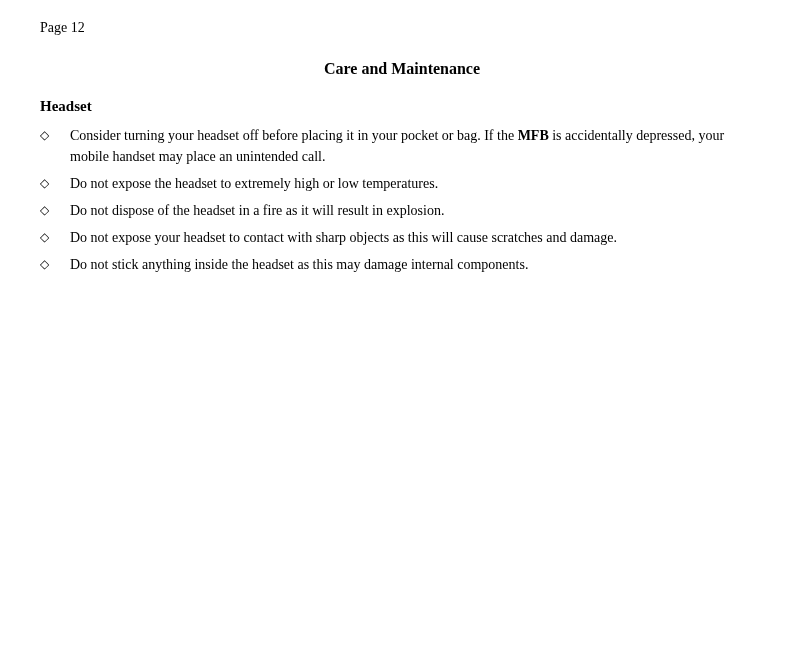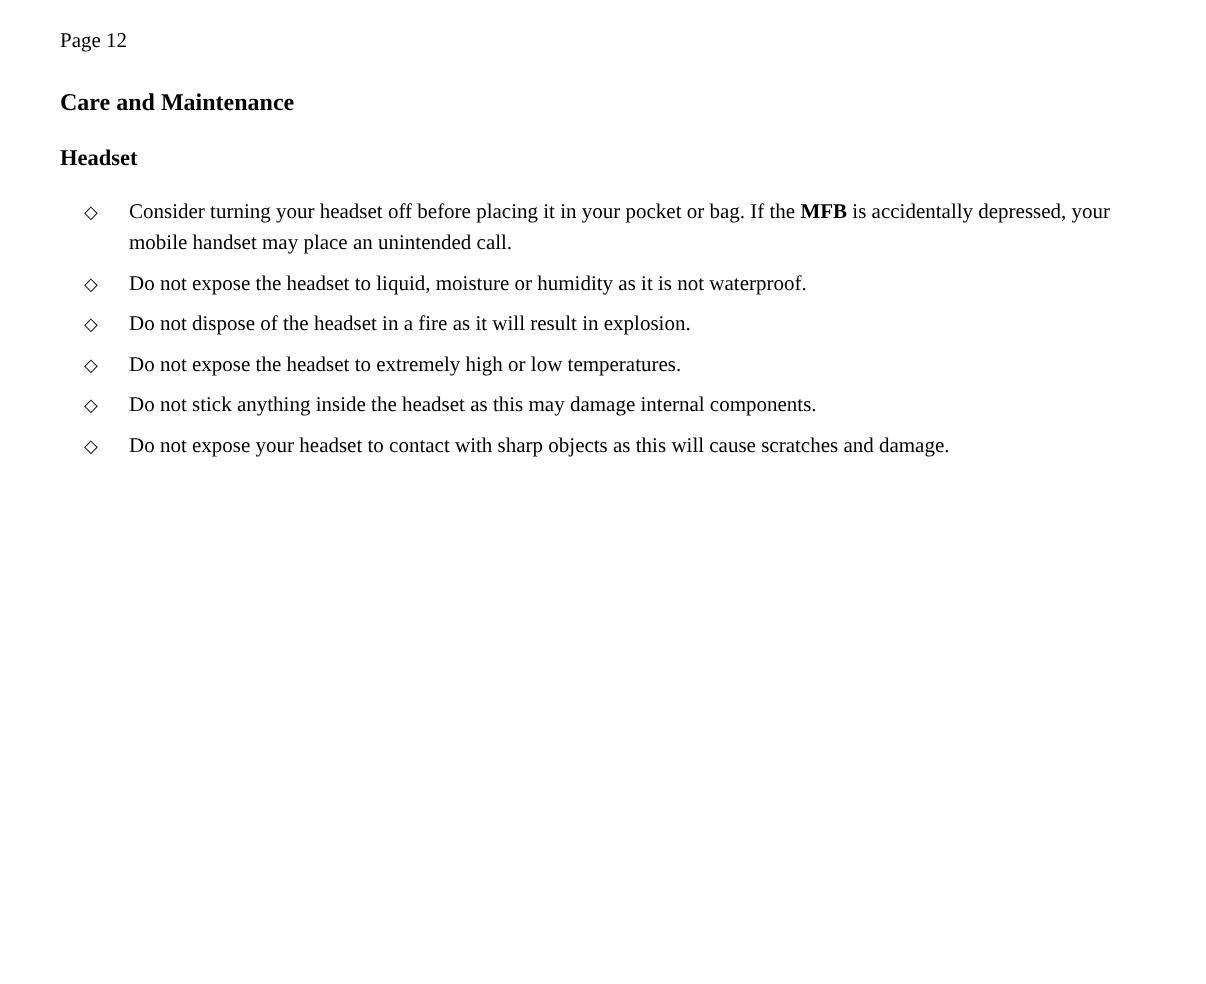--- a/index.html
+++ b/index.html
@@ -20,32 +20,33 @@
 
     .page-number {
       font-size: 14px;
       margin-bottom: 24px;
     }
 
     .page-title {
       font-size: 16px;
       font-weight: bold;
       margin-bottom: 20px;
+      text-align: center;
     }
 
     .section-title {
       font-size: 15px;
       font-weight: bold;
       margin-bottom: 10px;
     }
 
     .bullet-list {
       list-style: none;
       padding: 0;
-      margin: 16px;
+      margin: 0;
       font-family: Liberation Serif, serif;
     }
 
     .bullet-list li {
       display: flex;
       align-items: flex-start;
       margin-bottom: 6px;
       line-height: 1.5;
     }
 
@@ -83,52 +84,46 @@
 
   <ul class="bullet-list">
 
     <li>
       <span class="bullet-icon diamond"></span>
       <span class="bullet-text">
         Consider turning your headset off before placing it in your pocket or bag. If the <span class="bold-text">MFB</span> is accidentally depressed, your mobile handset may place an unintended call.
       </span>
     </li>
 
+
+
     <li>
       <span class="bullet-icon diamond"></span>
       <span class="bullet-text">
-        Do not expose the headset to liquid, moisture or humidity as it is not waterproof.
+        Do not expose the headset to extremely high or low temperatures.
       </span>
     </li>
-
 
     <li>
       <span class="bullet-icon diamond"></span>
       <span class="bullet-text">
         Do not dispose of the headset in a fire as it will result in explosion.
       </span>
     </li>
 
     <li>
       <span class="bullet-icon diamond"></span>
       <span class="bullet-text">
-        Do not expose the headset to extremely high or low temperatures.
+        Do not expose your headset to contact with sharp objects as this will cause scratches and damage.
       </span>
     </li>
 
     <li>
       <span class="bullet-icon diamond"></span>
       <span class="bullet-text">
         Do not stick anything inside the headset as this may damage internal components.
       </span>
     </li>
 
-    <li>
-      <span class="bullet-icon diamond"></span>
-      <span class="bullet-text">
-        Do not expose your headset to contact with sharp objects as this will cause scratches and damage.
-      </span>
-    </li>
-
 
 
   </ul>
 </div>
 
 </body></html>

